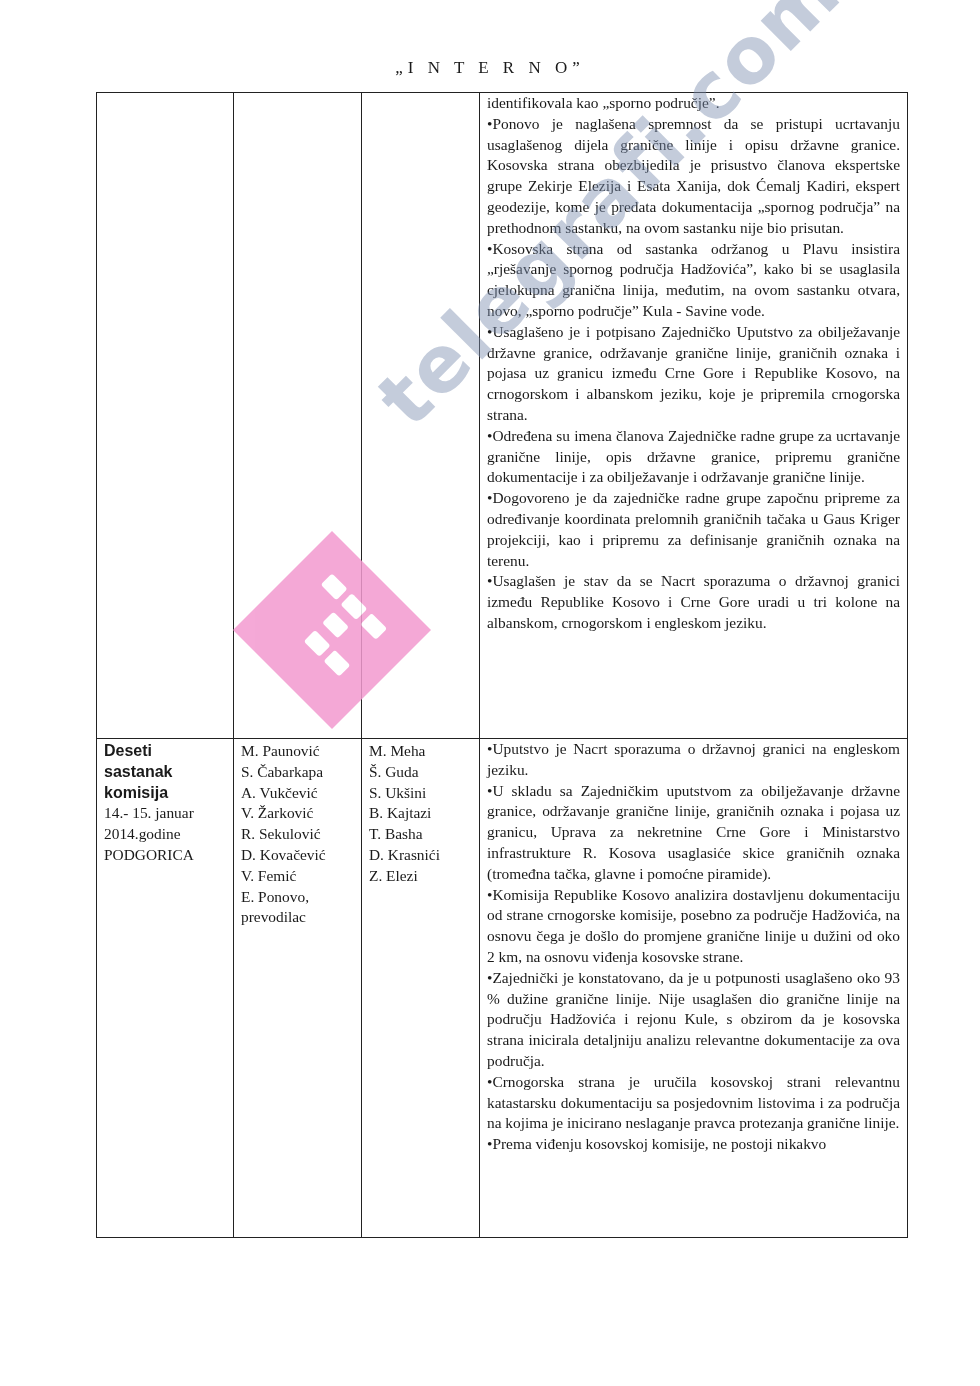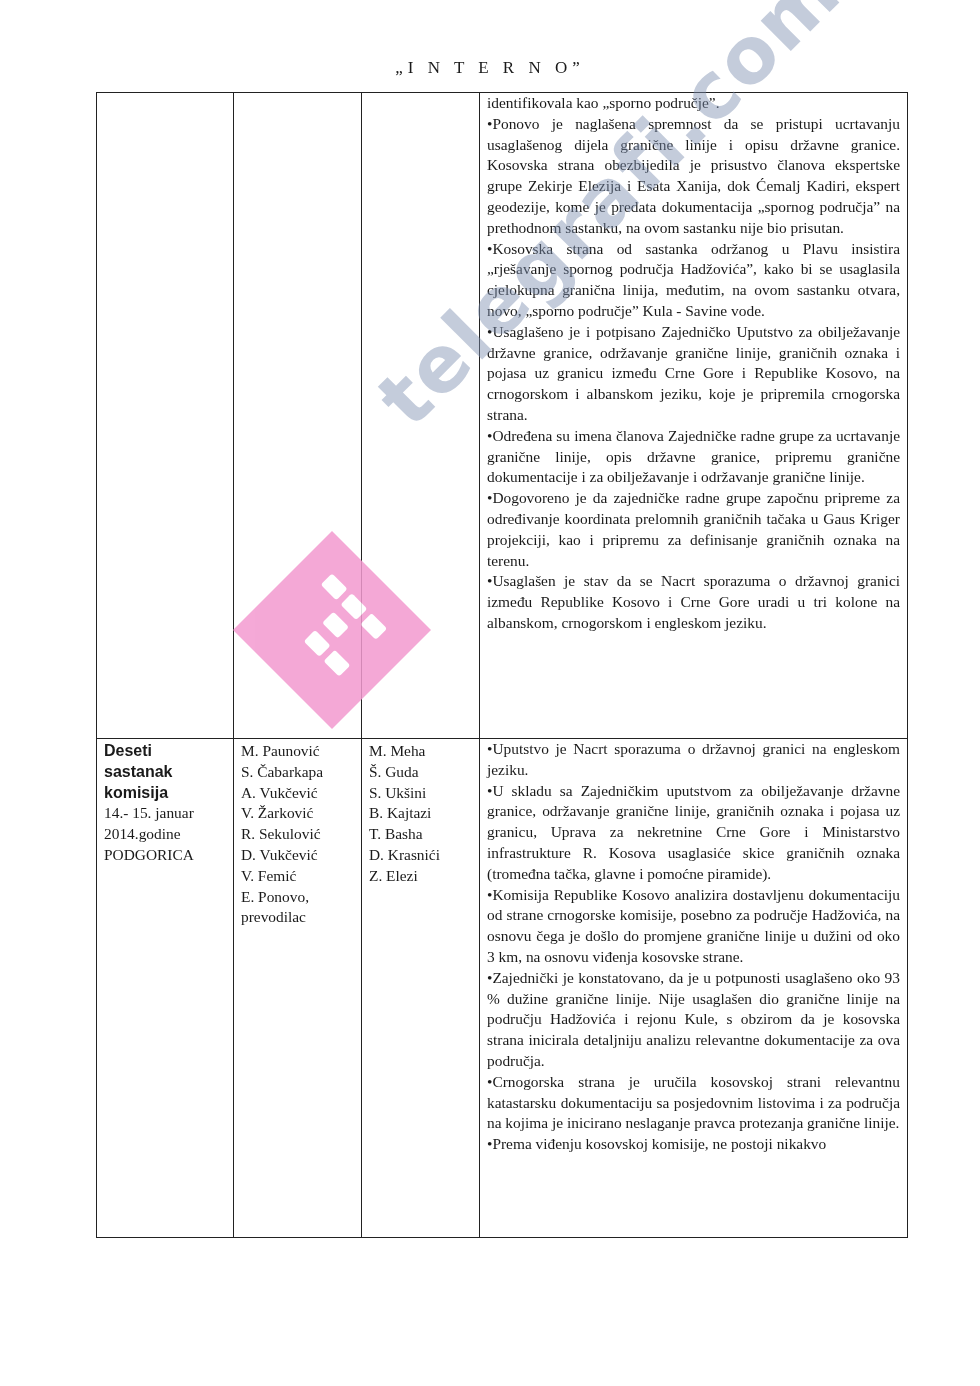--- a/index.html
+++ b/index.html
@@ -79,38 +79,38 @@
       <span class="name">14.- 15. januar</span>
       <span class="name">2014.godine</span>
       <span class="name">PODGORICA</span>
     </td>
     <td class="cell-pad">
       <span class="name">M. Paunović</span>
       <span class="name">S. Čabarkapa</span>
       <span class="name">A. Vukčević</span>
       <span class="name">V. Žarković</span>
       <span class="name">R. Sekulović</span>
-      <span class="name">D. Vukčević</span>
+      <span class="name">D. Kovačević</span>
       <span class="name">V. Femić</span>
       <span class="name">E. Ponovo,</span>
       <span class="name">prevodilac</span>
     </td>
     <td class="cell-pad">
       <span class="name">M. Meha</span>
       <span class="name">Š. Guda</span>
       <span class="name">S. Ukšini</span>
       <span class="name">B. Kajtazi</span>
       <span class="name">T. Basha</span>
       <span class="name">D. Krasnići</span>
       <span class="name">Z. Elezi</span>
     </td>
     <td class="body-cell">
       <p>•Uputstvo je Nacrt sporazuma o državnoj granici na engleskom jeziku.</p>
       <p>•U skladu sa Zajedničkim uputstvom za obilježavanje državne granice, održavanje granične linije, graničnih oznaka i pojasa uz granicu, Uprava za nekretnine Crne Gore i Ministarstvo infrastrukture R. Kosova usaglasiće skice graničnih oznaka (tromeđna tačka, glavne i pomoćne piramide).</p>
-      <p>•Komisija Republike Kosovo analizira dostavljenu dokumentaciju od strane crnogorske komisije, posebno za područje Hadžovića, na osnovu čega je došlo do promjene granične linije u dužini od oko 3 km, na osnovu viđenja kosovske strane.</p>
+      <p>•Komisija Republike Kosovo analizira dostavljenu dokumentaciju od strane crnogorske komisije, posebno za područje Hadžovića, na osnovu čega je došlo do promjene granične linije u dužini od oko 2 km, na osnovu viđenja kosovske strane.</p>
       <p>•Zajednički je konstatovano, da je u potpunosti usaglašeno oko 93 % dužine granične linije. Nije usaglašen dio granične linije na području Hadžovića i rejonu Kule, s obzirom da je kosovska strana inicirala detaljniju analizu relevantne dokumentacije za ova područja.</p>
       <p>•Crnogorska strana je uručila kosovskoj strani relevantnu katastarsku dokumentaciju sa posjedovnim listovima i za područja na kojima je inicirano neslaganje pravca protezanja granične linije.</p>
       <p>•Prema viđenju kosovskoj komisije, ne postoji nikakvo</p>
     </td>
   </tr>
 </tbody>
   </table>
 
 <div class="wm-logo">
   <span style="left:30px;top:30px"></span>

